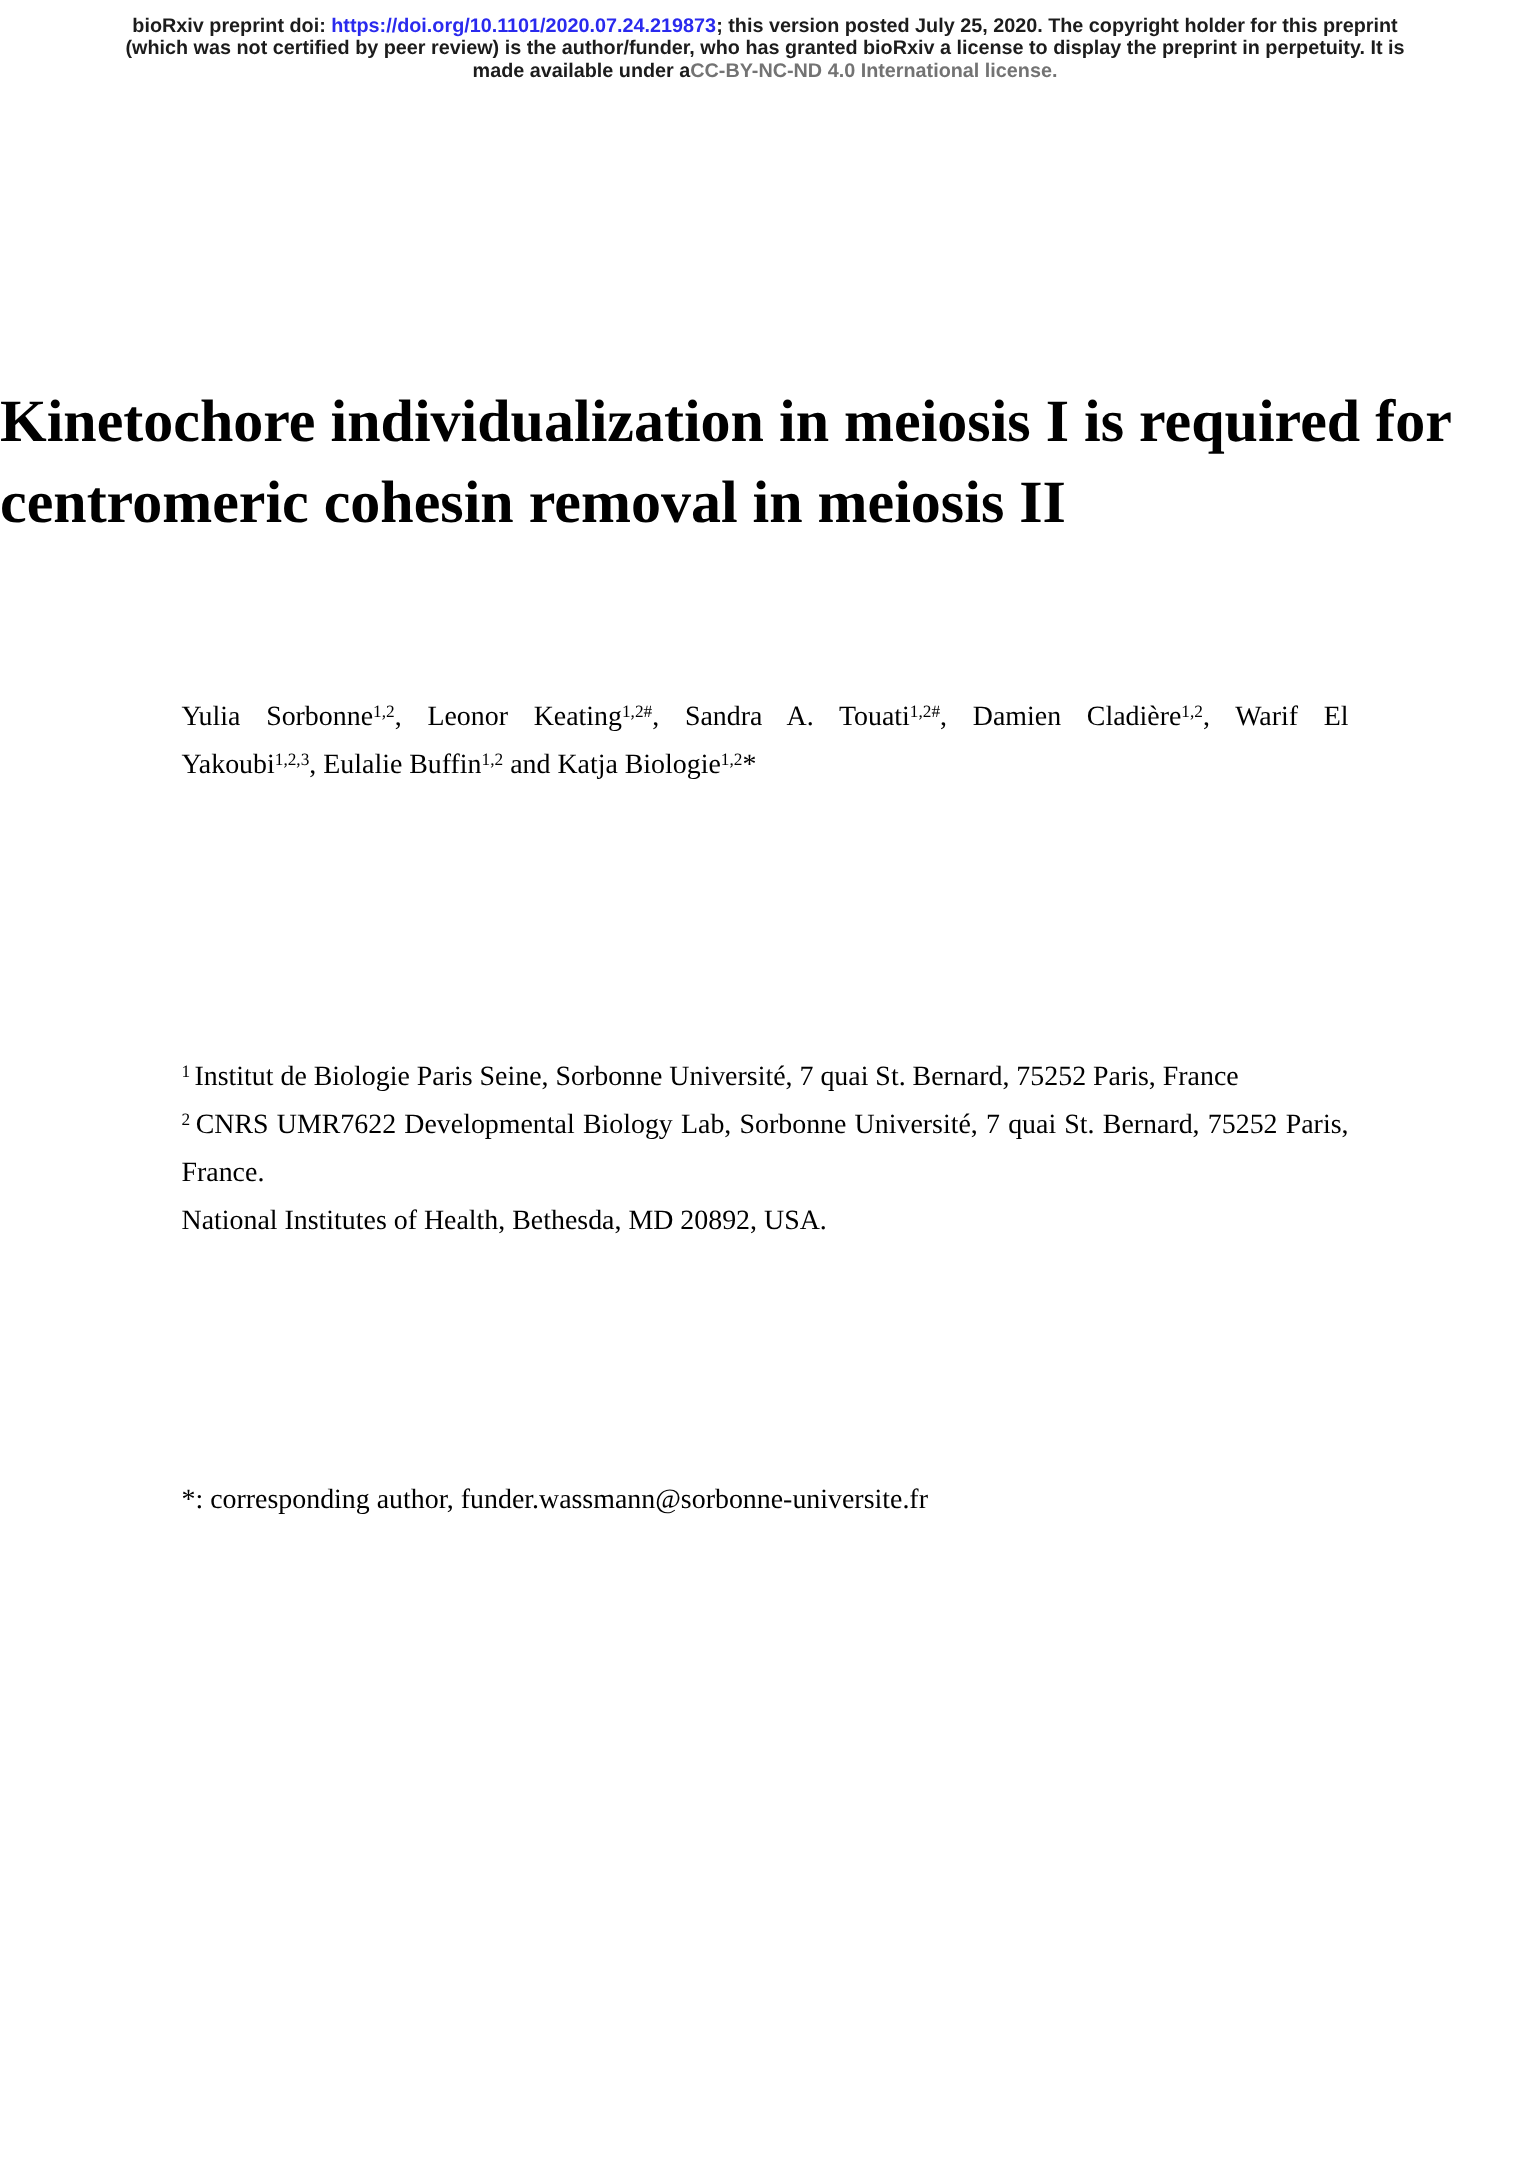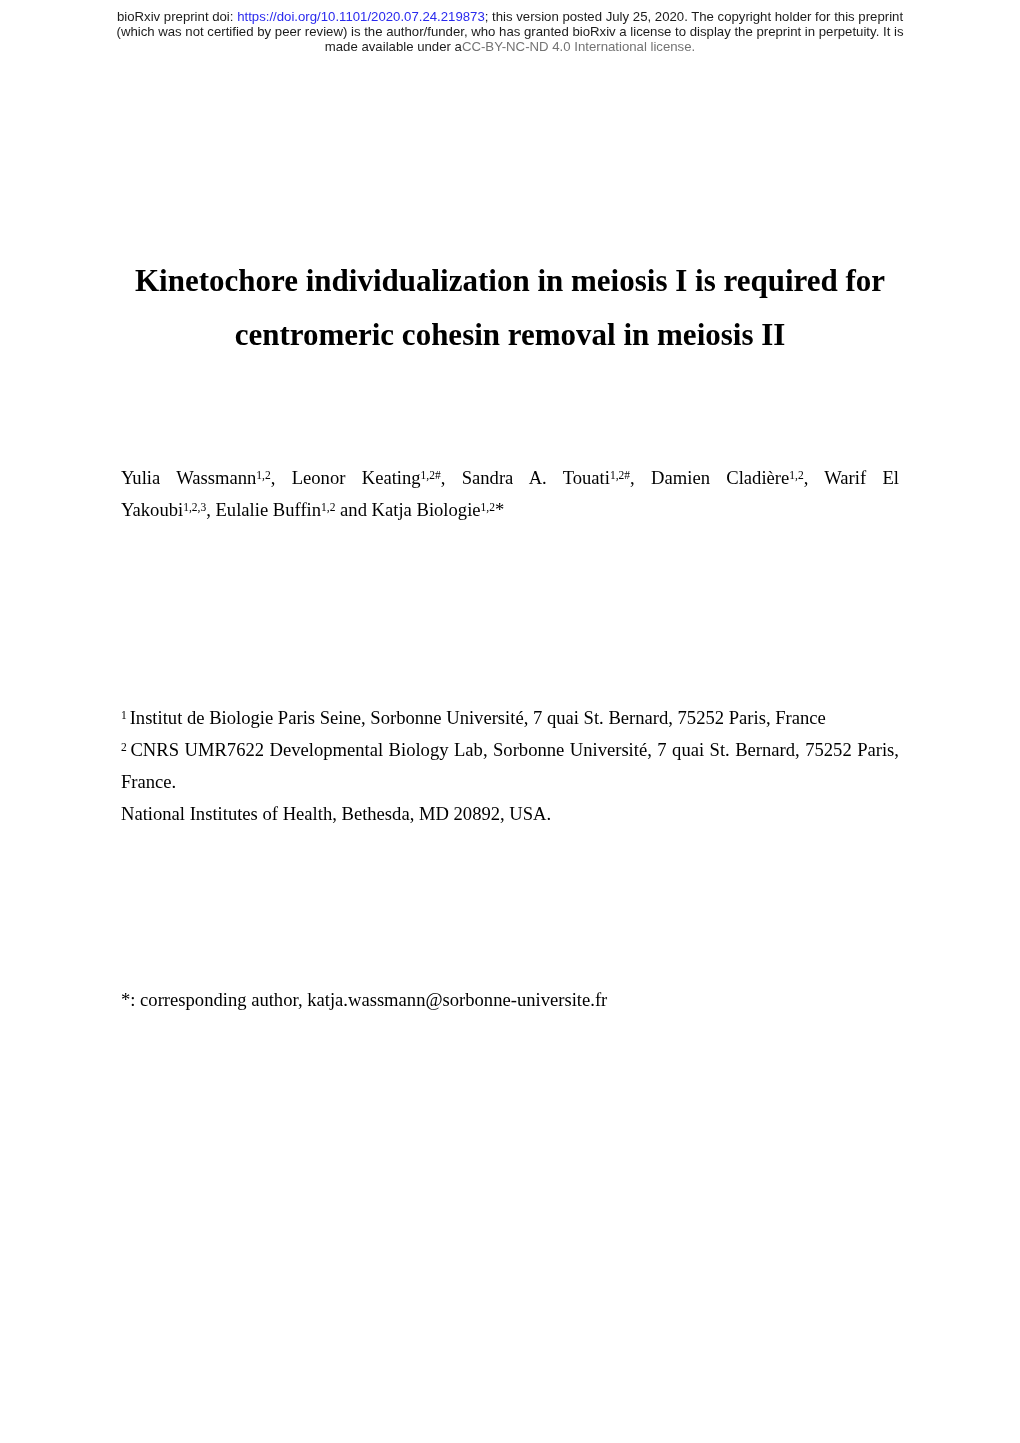--- a/index.html
+++ b/index.html
@@ -15,33 +15,33 @@
 
   
   .banner {
     position:absolute;
     top:9px; left:0; right:0;
     text-align:center;
     font-family:"Liberation Sans", sans-serif;
     font-size:13.2px;
     line-height:15px;
     color:#1c1c1c;
+    font-weight:bold;
   }
   .banner .bl { white-space:nowrap; }
   .banner a { text-decoration:none; cursor:pointer; }
 
   
   .title {
     position:absolute;
     top:254px; left:0; right:0;
     margin:0;
-    text-align:center;
     font-family:"Liberation Serif", serif;
     font-weight:700;
-    font-size:31px;
+    font-size:40px;
     line-height:54px;
     color:#000;
   }
   .title div { white-space:nowrap; }
 
   
   .block {
     position:absolute;
     left:121px;
     width:778px;
@@ -77,29 +77,29 @@
     <div class="bl">(which was not certified by peer review) is the author/funder, who has granted bioRxiv a license to display the preprint in perpetuity. It is</div>
     <div class="bl"><span>made available under a</span><a class="lnk" style="color: #737373;">CC-BY-NC-ND 4.0 International license.</a></div>
   </div>
 
   <h1 class="title">
     <div>Kinetochore individualization in meiosis I is required for</div>
     <div>centromeric cohesin removal in meiosis II</div>
   </h1>
 
   <div class="block authors">
-      <div class="line stretch"><span>Yulia Wassmann</span><sup>1,2</sup><span>, Leonor Keating</span><sup>1,2#</sup><span>, Sandra A. Touati</span><sup>1,2#</sup><span>, Damien Cladière</span><sup>1,2</sup><span>, Warif El</span></div>
+      <div class="line stretch"><span>Yulia Sorbonne</span><sup>1,2</sup><span>, Leonor Keating</span><sup>1,2#</sup><span>, Sandra A. Touati</span><sup>1,2#</sup><span>, Damien Cladière</span><sup>1,2</sup><span>, Warif El</span></div>
       <div class="line"><span>Yakoubi</span><sup>1,2,3</sup><span>, Eulalie Buffin</span><sup>1,2</sup><span> and Katja Biologie</span><sup>1,2</sup><span>*</span></div>
     </div>
 
   <div class="block affiliations">
       <div class="line"><sup>1 </sup><span>Institut de Biologie Paris Seine, Sorbonne Université, 7 quai St. Bernard, 75252 Paris, France</span></div>
       <div class="line stretch"><sup>2 </sup><span>CNRS UMR7622 Developmental Biology Lab, Sorbonne Université, 7 quai St. Bernard, 75252 Paris,</span></div>
       <div class="line"><span>France.</span></div>
       <div class="line"><span>National Institutes of Health, Bethesda, MD 20892, USA.</span></div>
     </div>
 
   <div class="block correspondence">
-    <div class="line">*: corresponding author, katja.wassmann@sorbonne-universite.fr</div>
+    <div class="line">*: corresponding author, funder.wassmann@sorbonne-universite.fr</div>
   </div>
 
 
 </div>
 
 </body></html>

